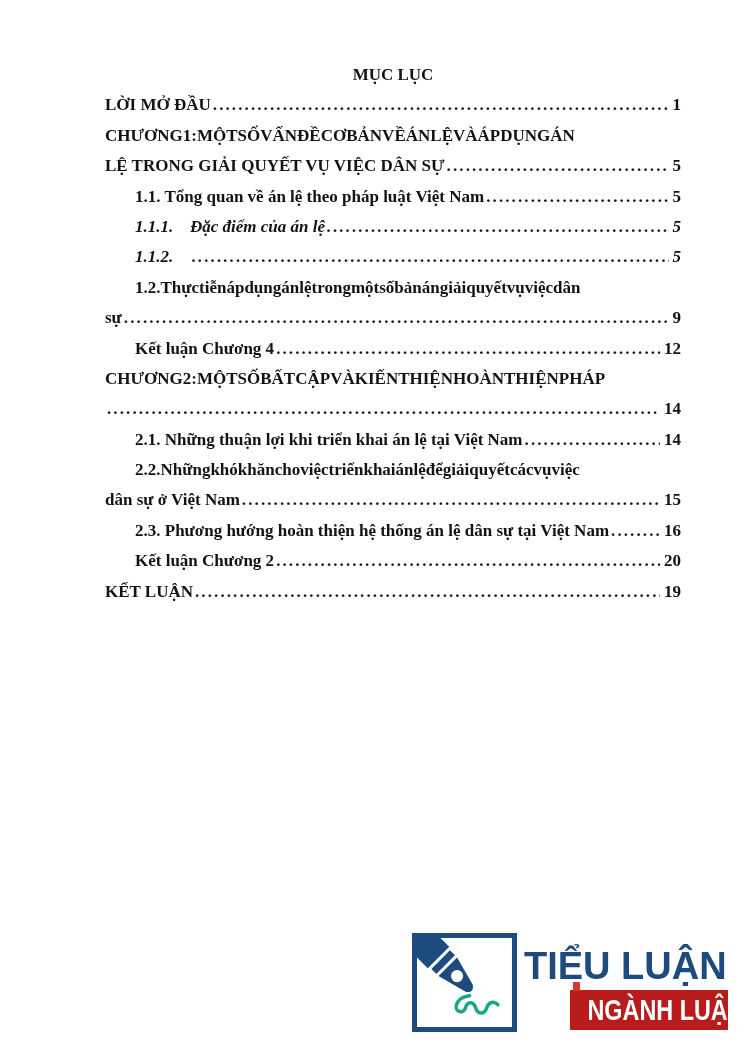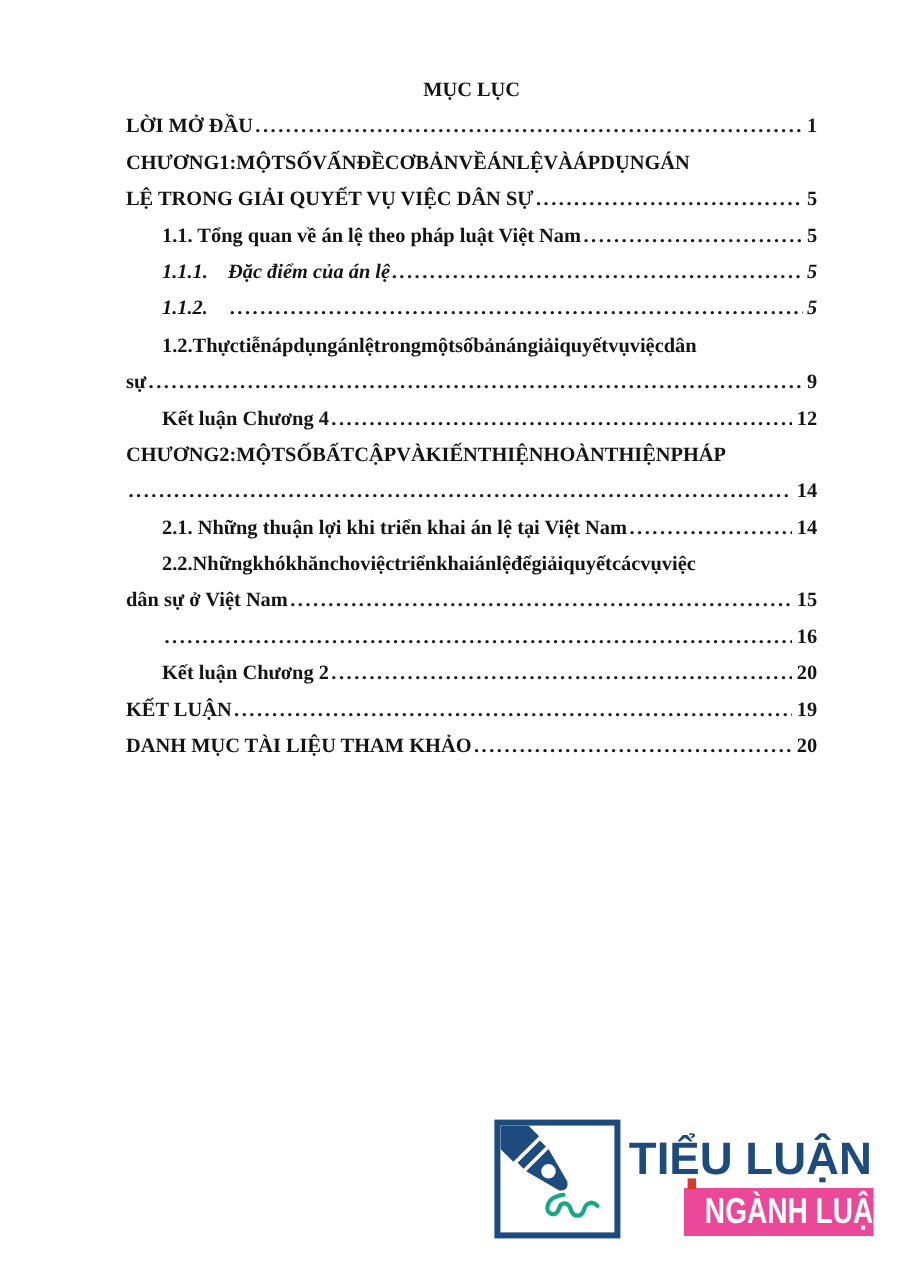--- a/index.html
+++ b/index.html
@@ -29,21 +29,21 @@
     position:absolute;left:412px;top:933px;width:105px;height:99px;
     border:5px solid #1d4b7d;box-sizing:border-box;overflow:hidden;background:#fff;
   }
   .logo-frame svg{display:block;width:100%;height:100%;}
   .logo-title{
     position:absolute;left:524px;top:947px;height:38px;line-height:38px;
     font-family:"Liberation Sans","DejaVu Sans",sans-serif;font-weight:bold;
     font-size:38px;color:#1d4b7d;letter-spacing:0px;white-space:nowrap;
   }
   .logo-badge{
-    position:absolute;left:570px;top:990px;width:158px;height:40px;background:#ec4899;
+    position:absolute;left:570px;top:990px;width:158px;height:40px;background:#b91c1c;
     text-align:right;
   }
   .logo-badge::before{
     content:"";position:absolute;left:3px;top:-8px;width:7px;height:9px;background:#da362e;
   }
   .logo-badge .badge-text{
     display:inline-block;width:100%;line-height:40px;color:#ffffff;
     font-family:"Liberation Sans","DejaVu Sans",sans-serif;font-weight:bold;font-size:30px;
     transform:scaleX(0.78);transform-origin:center;white-space:nowrap;
   }
@@ -191,41 +191,37 @@
         </span>
     </div>
 
     <div class="row b">
       <span class="txt">dân sự ở Việt Nam</span>
       <span class="dots"></span>
       <span class="pg">15</span>
     </div>
 
     <div class="row b ind">
+      <span class="txt">2.3. Phương hướng hoàn thiện hệ thống án lệ dân sự tại Việt Nam</span>
       <span class="dots"></span>
       <span class="pg">16</span>
     </div>
 
     <div class="row b ind">
       <span class="txt">Kết luận Chương 2</span>
       <span class="dots"></span>
       <span class="pg">20</span>
     </div>
 
     <div class="row b">
       <span class="txt">KẾT LUẬN</span>
       <span class="dots"></span>
       <span class="pg">19</span>
     </div>
 
-    <div class="row b">
-      <span class="txt">DANH MỤC TÀI LIỆU THAM KHẢO</span>
-      <span class="dots"></span>
-      <span class="pg">20</span>
-    </div>
   </div>
 
   <div>
     <div class="logo-frame">
       <svg viewBox="0 0 94 88" xmlns="http://www.w3.org/2000/svg">
         <g fill="#1d4b7d">
           <g transform="translate(34,32) rotate(-45)">
             <rect x="-15" y="-48" width="30" height="30"></rect>
             <rect x="-13" y="-15" width="26" height="7"></rect>
             <path d="M-13,-5 L13,-5 L5,25 Q0,32 -5,25 Z"></path>

